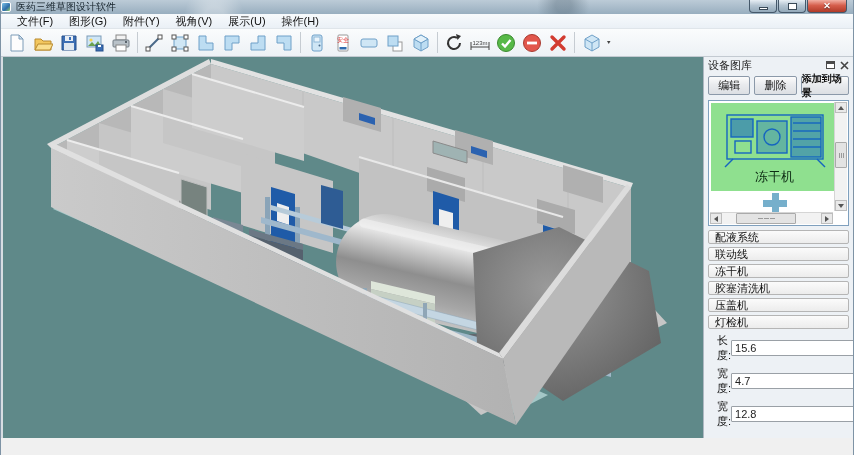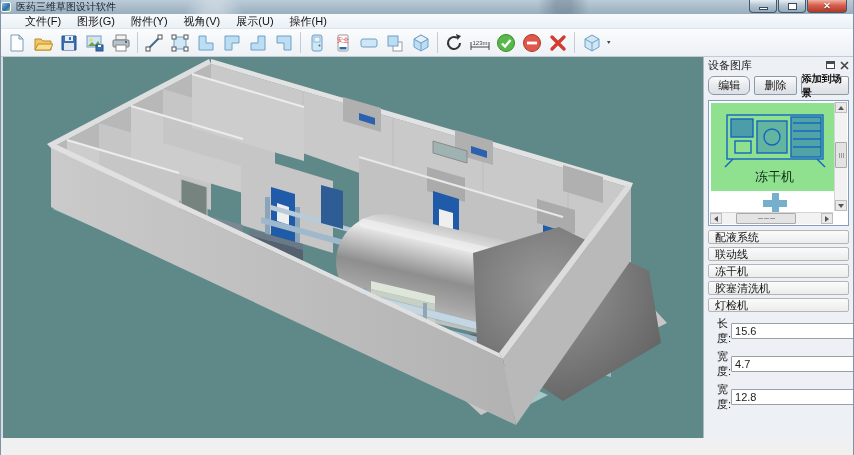--- a/index.html
+++ b/index.html
@@ -20,21 +20,21 @@
   .win-btn { width:28px; height:13px; border:1px solid #45586a; border-top:none;
              border-radius:0 0 4px 4px; background:linear-gradient(#e7eef4,#b5c5d2 45%,#93a9ba);
              display:flex; align-items:center; justify-content:center; margin-left:1px; }
   .win-btn.close { width:40px; background:linear-gradient(#f2b0a4,#d65f4d 45%,#b03a28); }
   .glyph-min { width:9px; height:3px; background:#fff; border:1px solid #3a4a58; margin-top:4px; }
   .glyph-max { width:9px; height:7px; border:1px solid #3a4a58; background:#fff; }
   .glyph-x { font-size:9px; color:#fff; font-weight:bold; line-height:9px; text-shadow:0 1px 1px #5a201a; }
 
   
   .menubar { height:15px; background:linear-gradient(#f7fafc,#eaf0f6); display:flex; align-items:center;
-             padding-left:16px; border-bottom:1px solid #dfe5ea; }
+             padding-left:8px; border-bottom:1px solid #dfe5ea; }
   .menu-item { font-size:11px; color:#111; padding:0 8px; line-height:15px; }
 
   
   .toolbar { height:28px; background:linear-gradient(#fafcfd,#edf1f5); border-bottom:1px solid #c3cad1;
              display:flex; align-items:center; padding-left:3px; }
   .tbtn { width:26px; height:24px; display:flex; align-items:center; justify-content:center; border-radius:2px; }
   .tsep { width:1px; height:21px; background:#c6ccd2; margin:0 3px; }
 
   
   .main { display:flex; height:328px; }
@@ -45,21 +45,21 @@
   .panel { width:152px; height:381px; background:#EDF1F5; border-left:1px solid #aeb8c2; font-size:11px;
            display:flex; flex-direction:column; overflow:hidden; }
   .panel-title { height:16px; display:flex; align-items:center; padding:0 4px; color:#1b1b1b; }
   .panel-title .spacer { flex:1; }
   .float-icon { width:9px; height:8px; border:1px solid #4a4a4a; background:#fff; position:relative; margin-right:5px; }
   .float-icon::before { content:""; position:absolute; left:0; top:0; right:0; height:2px; background:#4a4a4a; }
   .panel-btn-row { display:flex; gap:4px; padding:3px 4px 3px; }
   .pbtn { height:19px; border:1px solid #8b99a9; border-radius:2px;
           background:linear-gradient(#fcfcfc,#e9ebee 45%,#dcdfe3); font-size:11px; color:#111;
           display:flex; align-items:center; justify-content:center; }
-  .pbtn.w1 { width:44px;border-radius:6px; } .pbtn.w2 { width:44px; } .pbtn.w3 { width:50px; font-size:10px;font-weight:bold; }
+  .pbtn.w1 { width:44px; } .pbtn.w2 { width:44px; } .pbtn.w3 { width:50px; font-size:10px;font-weight:bold; }
   .accordion-bar { height:14px; margin:2px 4px 1px; background:linear-gradient(#fbfbfb,#ececec);
                    border:1px solid #b5b5b5; border-radius:2px; display:flex; align-items:center;
                    padding-left:6px; font-size:11px; color:#111; }
   .thumb-box { margin:2px 4px; height:126px; background:#fff; border:1px solid #7fa0be; position:relative; }
   .thumb-item1 { position:absolute; left:2px; top:2px; width:127px; height:88px; background:#8FE08F;
                  display:flex; flex-direction:column; }
   .thumb-item1 svg { display:block; margin:2px auto 0; }
   .thumb-label { text-align:center; font-size:13px; color:#0d2b14; line-height:16px; }
   .thumb-item2 { position:absolute; left:2px; top:92px; width:127px; height:20px; background:#fff;
                  display:flex; align-items:center; justify-content:center; overflow:hidden; }
@@ -466,20 +466,21 @@
           <div class="sbtn" style="right:0;top:0;height:11px">
               <div class="tri right"></div>
             </div>
         </div>
       </div>
 
       <div class="accordion-bar">配液系统</div>
       <div class="accordion-bar">联动线</div>
       <div class="accordion-bar">冻干机</div>
       <div class="accordion-bar">胶塞清洗机</div>
+      <div class="accordion-bar">压盖机</div>
       <div class="accordion-bar">灯检机</div>
 
       <div class="field-row">
         <div class="field-label">长度:</div>
         <input class="field-input" value="15.6" style="">
       </div>
       <div class="field-row">
         <div class="field-label">宽度:</div>
         <input class="field-input" value="4.7" style="">
       </div>

